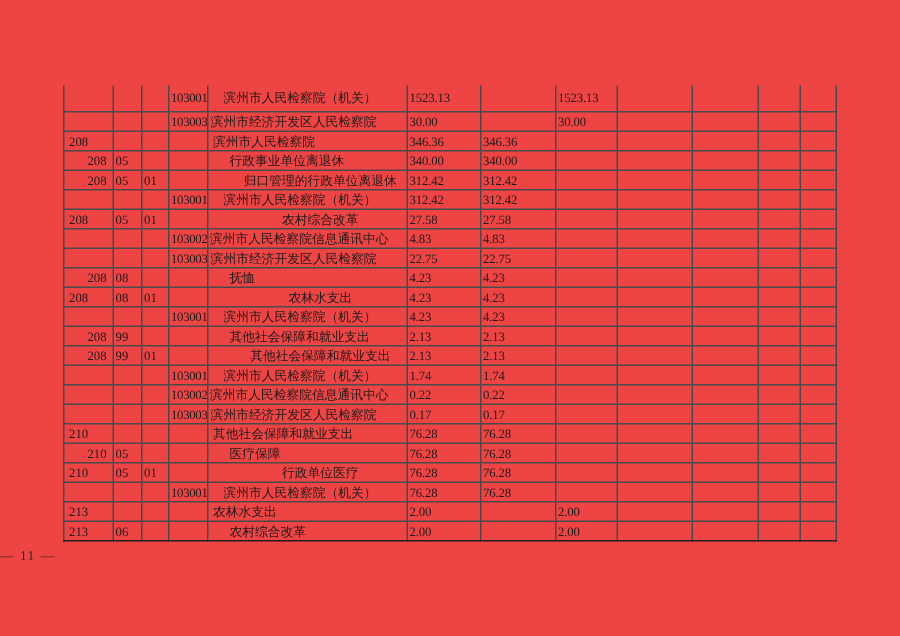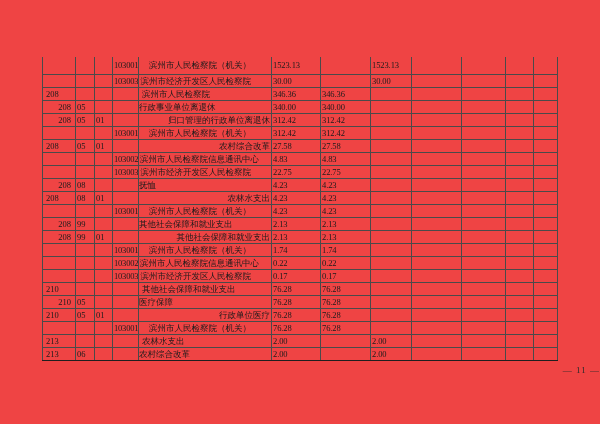--- a/index.html
+++ b/index.html
@@ -36,30 +36,30 @@
   
   tr.section-start td { border-top: 1.6px solid #1f1f1f; }
   tr:last-child td { border-bottom: 1.8px solid #1f1f1f; }
 
   td.c-code1 { }
   td.c-code1.al-left  { text-align: left;  padding-left: 3px; }
   td.c-code1.al-right { text-align: right; padding-right: 4px; }
   td.c-code2, td.c-code3 { }
   td.c-unit { text-align: center; padding: 0; letter-spacing: -0.2px; }
   td.c-name.ind-0 { text-align: left; padding-left: 3px; }
-  td.c-name.ind-1 { text-align: left; padding-left: 0; }
-  td.c-name.ind-2 { text-align: right; padding-left: 18px; }
+  td.c-name.ind-1 { text-align: left; padding-left: 14px; }
+  td.c-name.ind-2 { text-align: center; padding-left: 18px; }
   td.c-name.ind-unit { text-align: right; padding-right: 20px; }
   td.c-amt { text-align: left; padding-left: 5px; letter-spacing: -0.1px; }
 
   .page-footer {
     position: absolute;
     left: 0; right: 0;
     top: 365px;
-    text-align: right;
+    text-align: left;
     font-size: 9px;
     color: #2a2a2a;
     letter-spacing: 1px;
   }
 </style>
 </head>
 <body>
 
 <div class="page">
 

